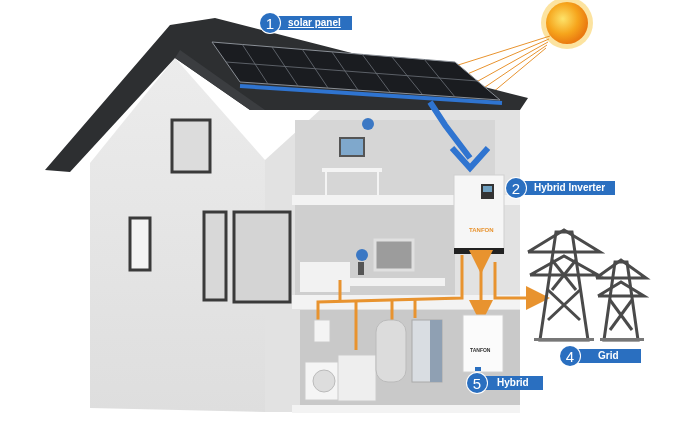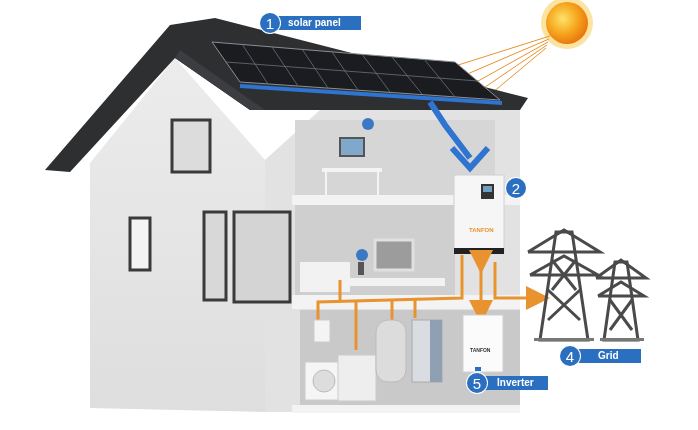--- a/index.html
+++ b/index.html
@@ -146,25 +146,26 @@
     <polyline points="598,296 621,282 644,296 598,296"></polyline>
     <line x1="610" y1="300" x2="632" y2="330"></line>
         <line x1="632" y1="300" x2="610" y2="330"></line>
     <rect x="600" y="338" width="44" height="3" fill="#777" stroke="none"></rect>
   </g>
 </svg>
 </div>
 
 <div class="label" style="left:260px; top:13px;">
   <span class="badge">1</span>
-  <span class="tag" style="padding-right:20px;">solar panel</span>
+  <span class="tag" style="padding-right:11px;text-decoration:underline;">solar panel</span>
 </div>
 <div class="label" style="left:506px; top:178px;">
   <span class="badge">2</span>
+  <span class="tag">Hybrid Inverter</span>
 </div>
 <div class="label" style="left:560px; top:346px;">
   <span class="badge">4</span>
   <span class="tag" style="padding:0 22px;text-align:center;">Grid</span>
 </div>
 <div class="label" style="left:467px; top:373px;">
   <span class="badge">5</span>
-  <span class="tag" style="padding:0 14px;">Inverter</span>
+  <span class="tag" style="padding:0 14px;">Hybrid</span>
 </div>
 
 </body></html>

